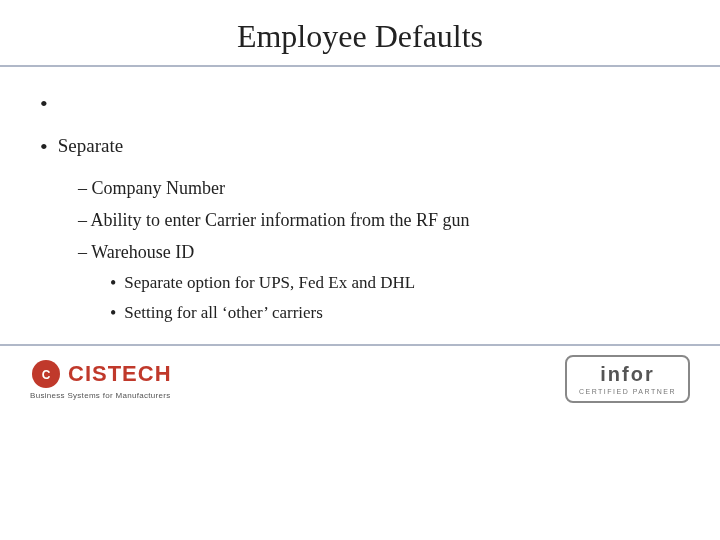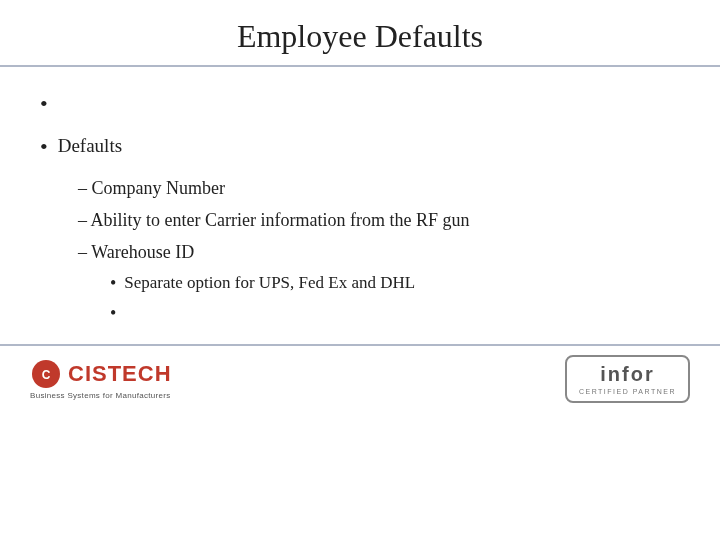--- a/index.html
+++ b/index.html
@@ -176,35 +176,36 @@
   </div>
 
   <div class="content">
 
     <div class="bullet-main">
       <span class="bullet-dot">•</span>
     </div>
 
     <div class="bullet-main">
       <span class="bullet-dot">•</span>
-      <span class="bullet-text">Defaults</span>
+      <span class="bullet-text">Separate</span>
     </div>
 
     <div class="sub-bullets">
       <div class="sub-bullet">– Company Number</div>
       <div class="sub-bullet">– Ability to enter Carrier information from the RF gun</div>
       <div class="sub-bullet">– Warehouse ID</div>
 
       <div class="sub-sub-bullets">
         <div class="sub-sub-bullet">
           <span class="bullet-dot">•</span>
           <span>Separate option for UPS, Fed Ex and DHL</span>
         </div>
         <div class="sub-sub-bullet">
           <span class="bullet-dot">•</span>
+          <span>Setting for all ‘other’ carriers</span>
         </div>
       </div>
     </div>
 
   </div>
 
   <div class="footer">
 
     <div class="cistech-logo">
       <div class="cistech-logo-top">

